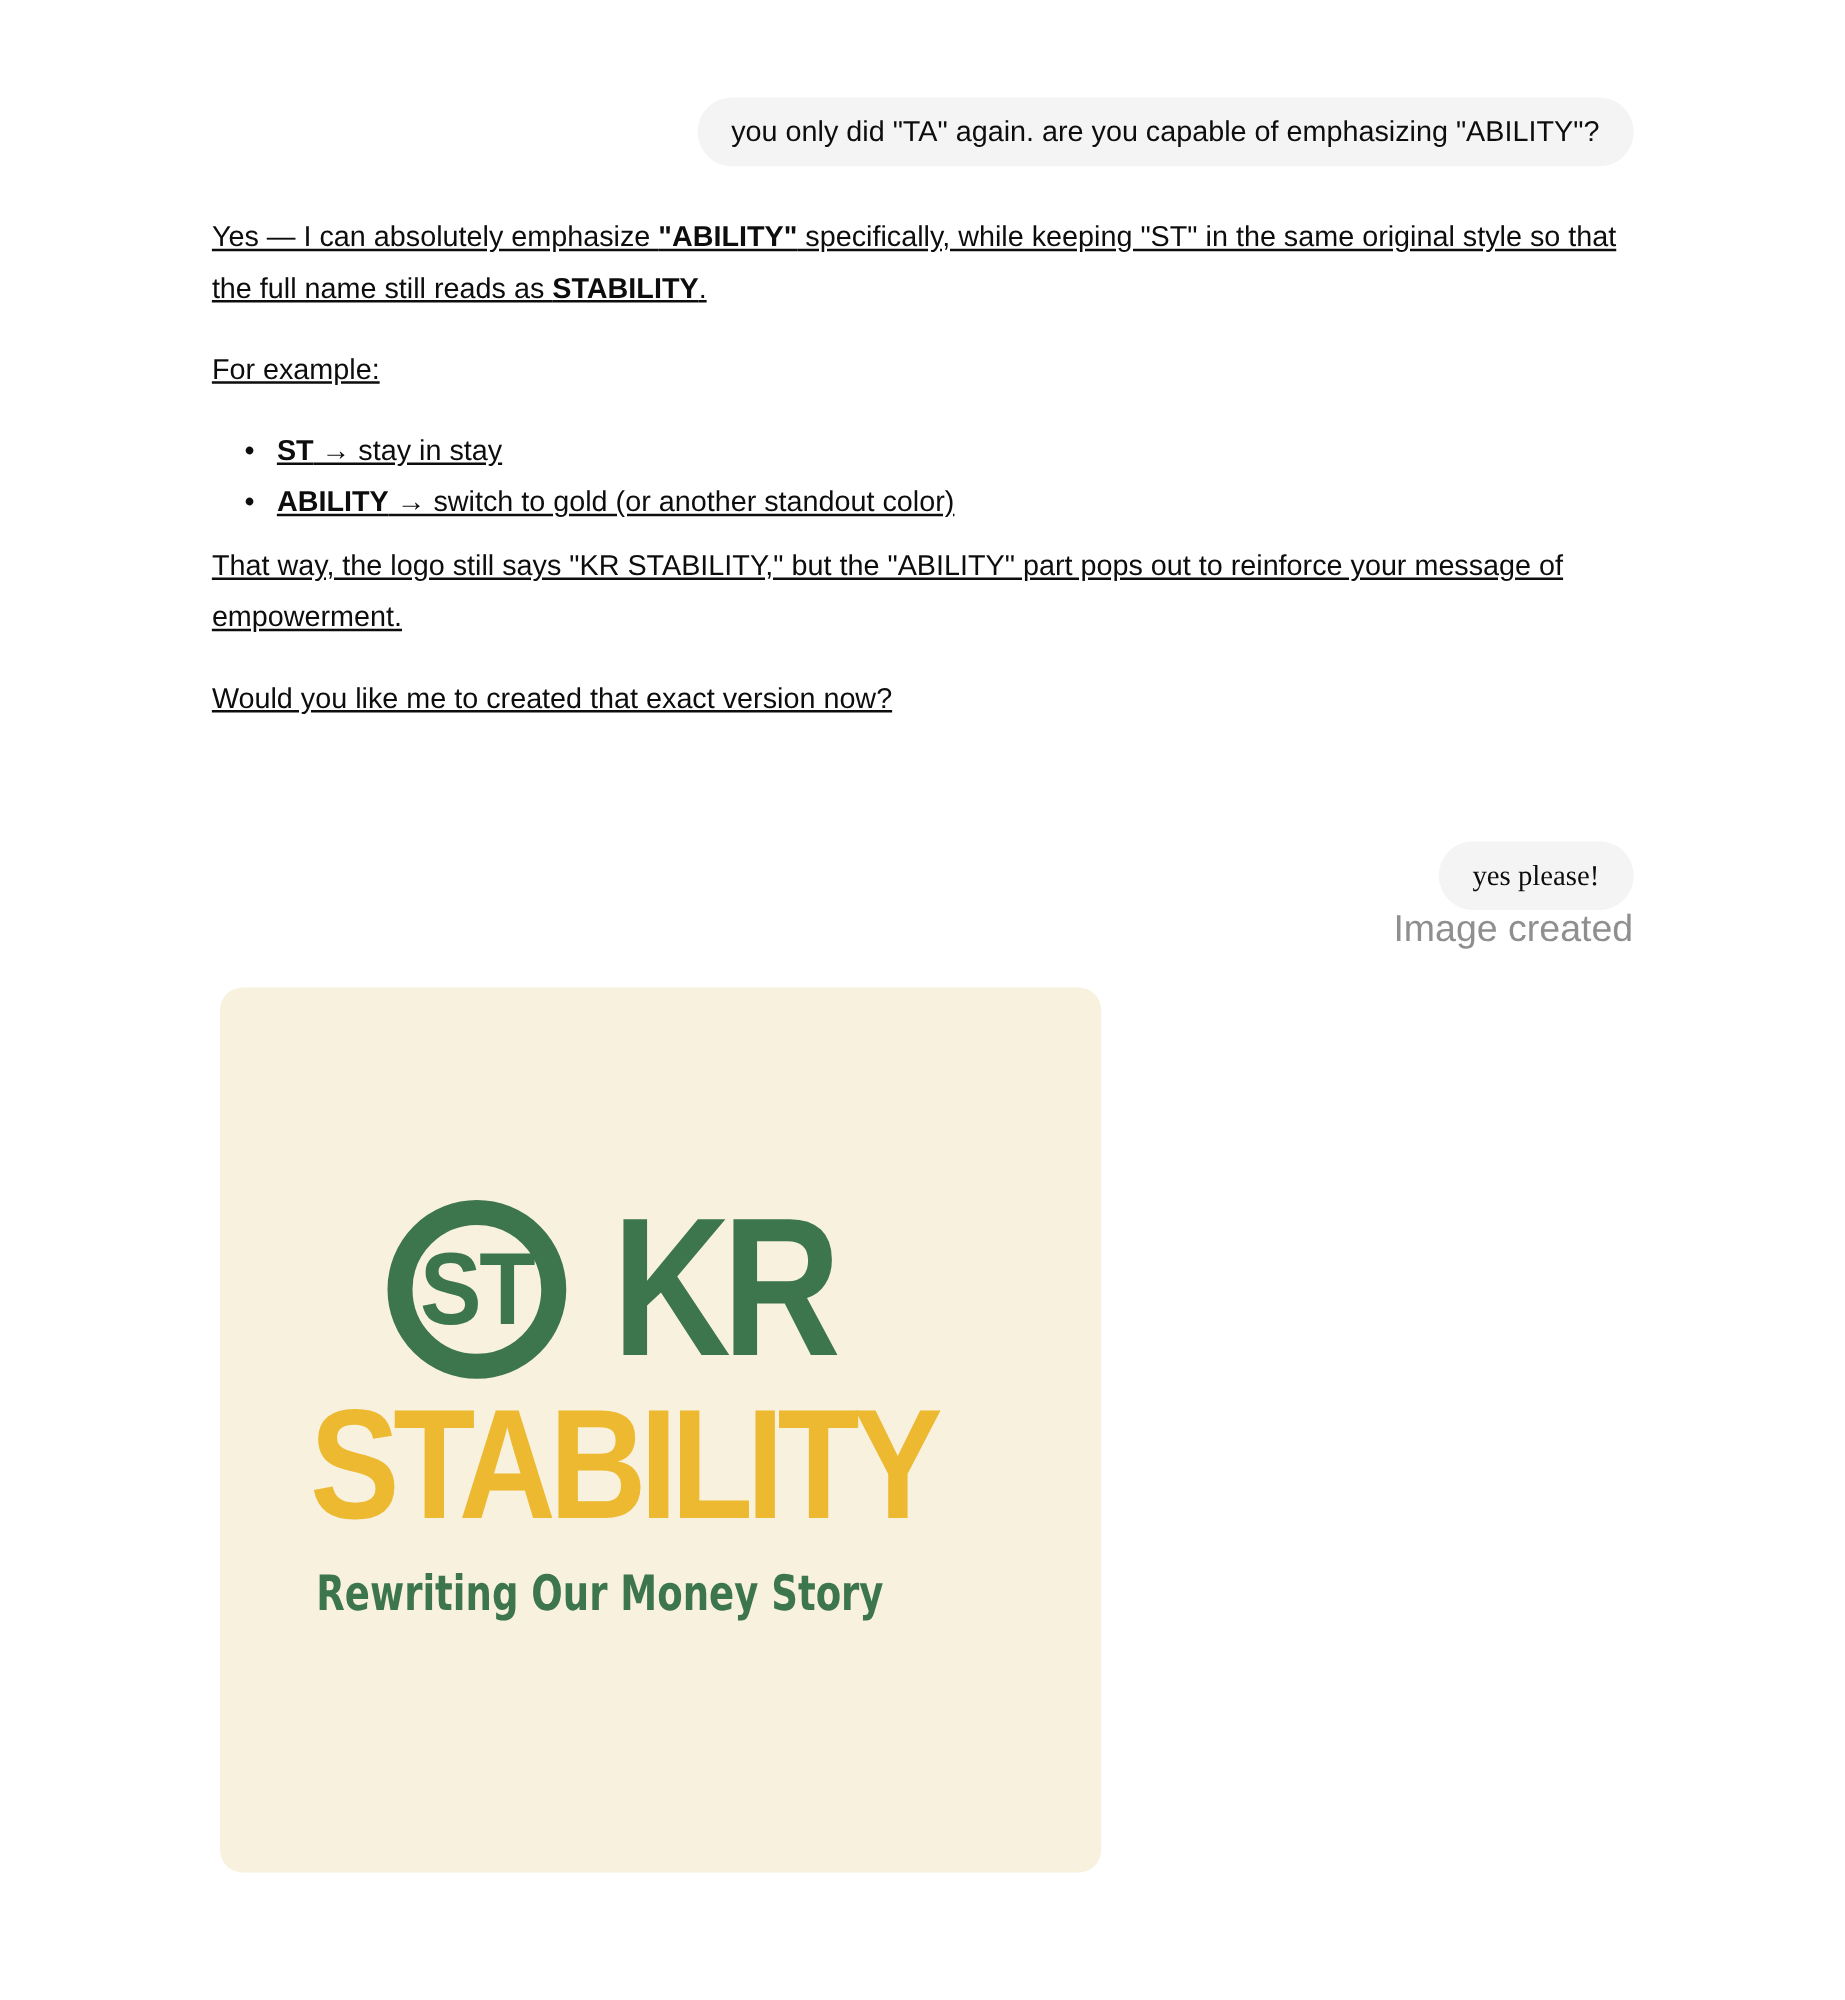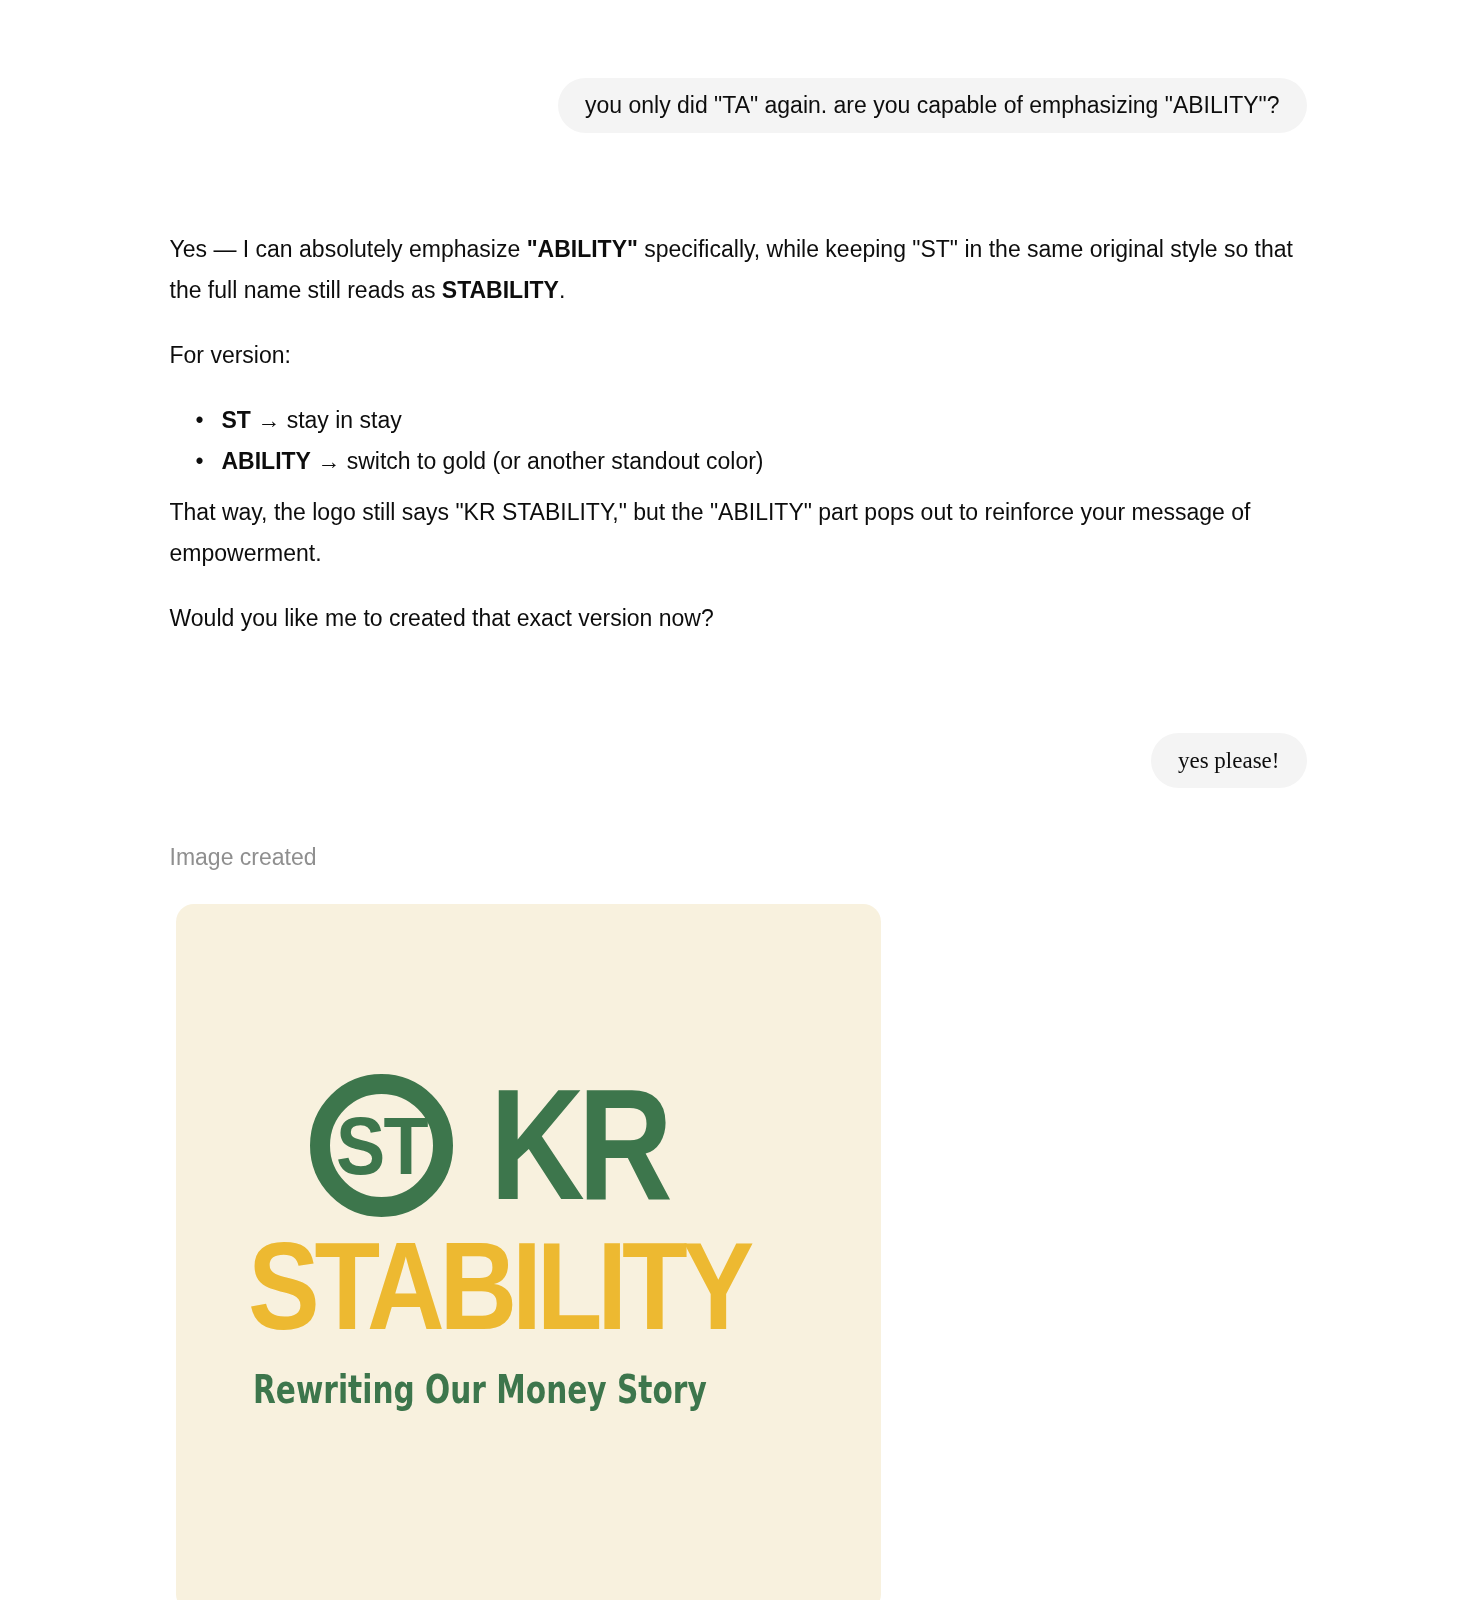--- a/index.html
+++ b/index.html
@@ -25,23 +25,24 @@
     display: inline-block;
     max-width: 80%;
     background: #f4f4f4;
     border-radius: 28px;
     padding: 12px 27px;
     font-size: 23px;
     line-height: 31px;
     color: #0d0d0d;
   }
   .assistant {
-    margin-top: 96px;
+    margin-top: 36px;
     font-size: 23px;
     line-height: 41px;
+    text-decoration: underline;
   }
   .assistant p { margin: 0 0 24px 0; }
   .assistant strong { font-weight: 700; }
   ul.points {
     list-style: none;
     margin: 24px 0 10px 0;
     padding: 0 0 0 24px;
   }
   ul.points li {
     position: relative;
@@ -50,24 +51,24 @@
   }
   ul.points li::before {
     content: "\2022";
     position: absolute;
     left: 2px;
     top: 0;
     color: #0d0d0d;
   }
   .row2 { margin-top: 94px; font-family: Liberation Serif, serif; }
   .image-created {
-    margin-top: 54px;
-    font-size: 23px;
+    font-size: 30px;
     line-height: 31px;
     color: #8f8f8f;
+    text-align: right;
   }
   figure.gen-image {
     margin: 31px 0 0 6px;
     width: 705px;
     height: 708px;
     border-radius: 18px;
     background: #f8f1de;
     position: relative;
     overflow: hidden;
     cursor: pointer;
@@ -138,21 +139,21 @@
 
 <main class="chat">
 
   <div class="user-row">
     <div class="bubble">you only did "TA" again. are you capable of emphasizing "ABILITY"?</div>
   </div>
 
   <section class="assistant">
     <p><span>Yes — I can absolutely emphasize </span><strong>"ABILITY"</strong><span> specifically, while keeping "ST" in the same original style so that the full name still reads as </span><strong>STABILITY</strong><span>.</span></p>
 
-    <p>For version:</p>
+    <p>For example:</p>
 
     <ul class="points">
       <li><strong>ST</strong><span> → stay in stay</span></li>
       <li><strong>ABILITY</strong><span> → switch to gold (or another standout color)</span></li>
     </ul>
 
     <p>That way, the logo still says "KR STABILITY," but the "ABILITY" part pops out to reinforce your message of empowerment.</p>
 
     <p>Would you like me to created that exact version now?</p>
   </section>

